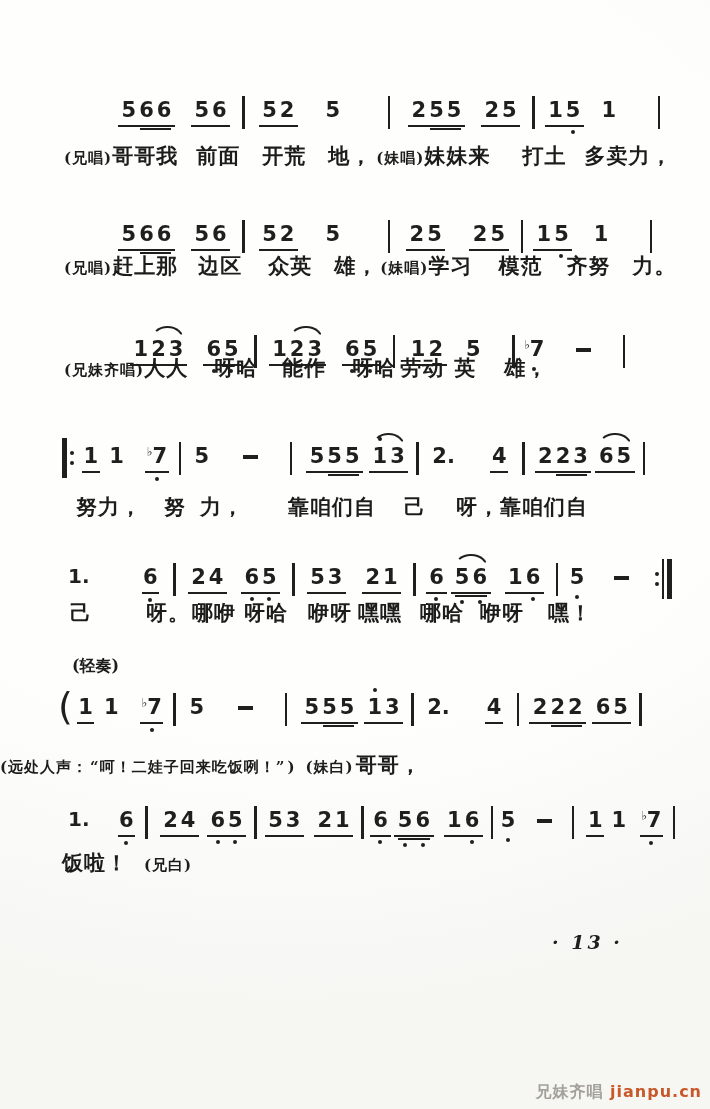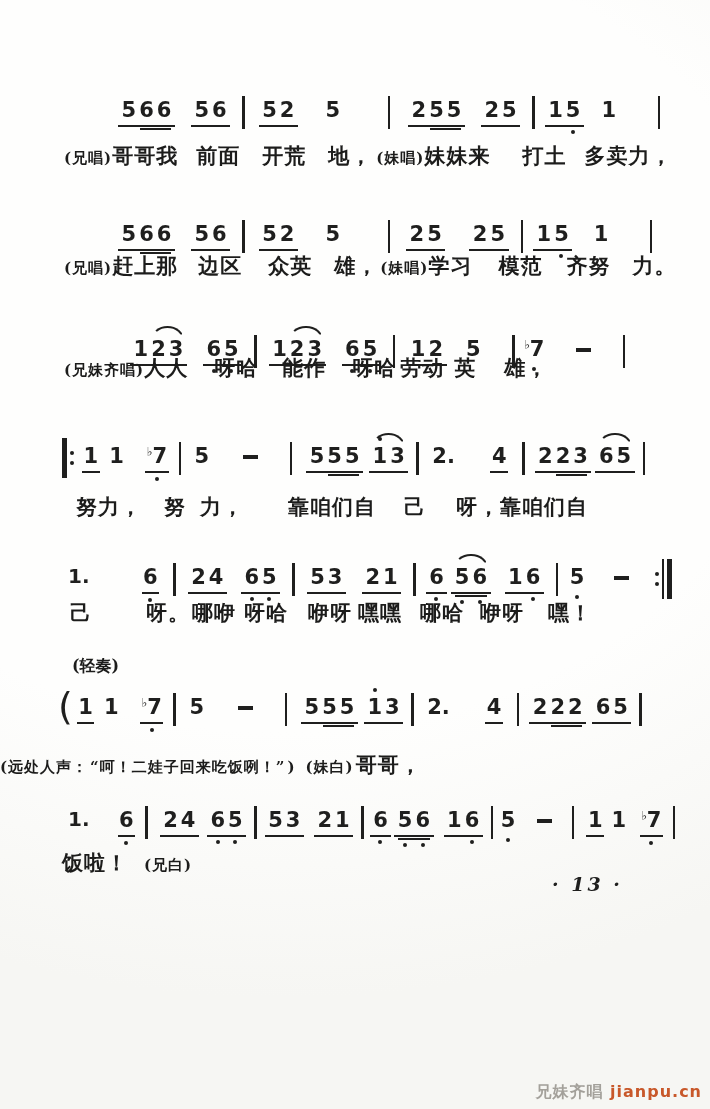--- a/index.html
+++ b/index.html
@@ -428,19 +428,19 @@
         <span class="bar" style="margin-left: 10px;"></span>
       </div>
       <div class="lyrics-row" style="top: 849px; padding-left: 62px;">
         <span class="lyric">饭啦！</span>
         <span class="lyric small" style="margin-left: 16px;">(兄白)</span>
       </div>
     </div>
 
   <div class="play-label" style="top:656px;left:72px;">(轻奏)</div>
 
-  <div class="page-number" style="top:873px;left:552px;">· 13 ·</div>
+  <div class="page-number" style="top:931px;left:552px;">· 13 ·</div>
 
   <div class="watermark">
     <span style="color: rgb(163, 160, 154);">兄妹齐唱</span>
     <span style="color: rgb(200, 88, 42);">jianpu.cn</span>
   </div>
 </div>
 
 </body></html>

